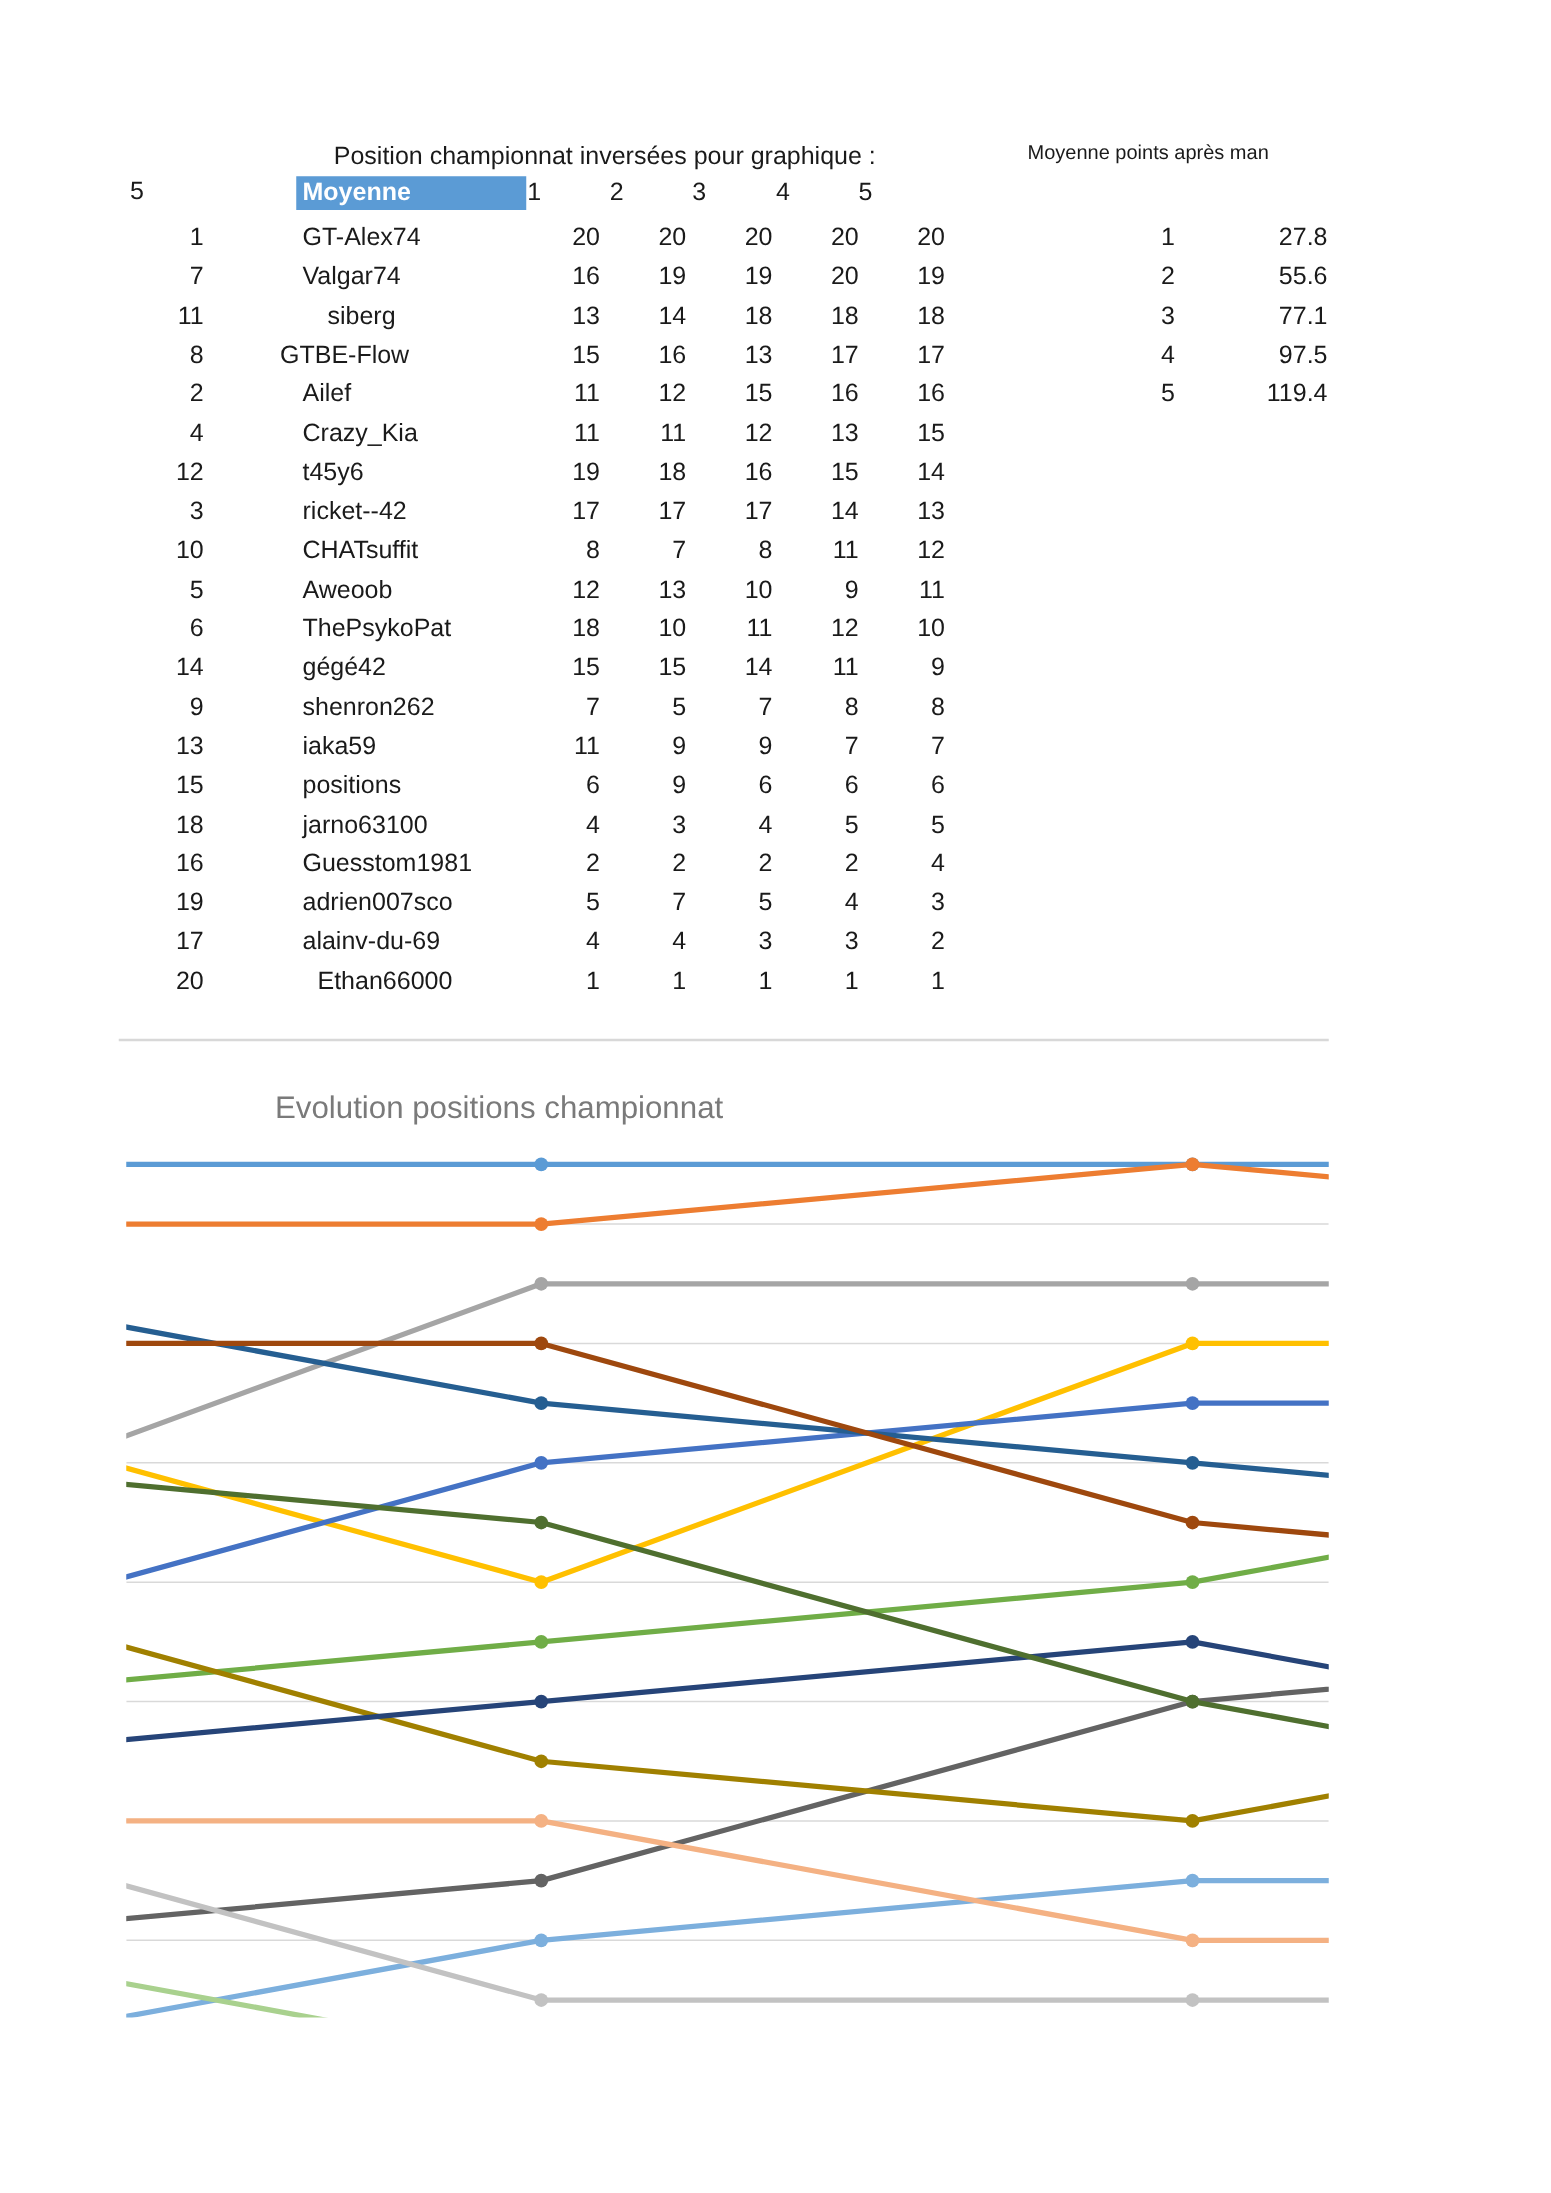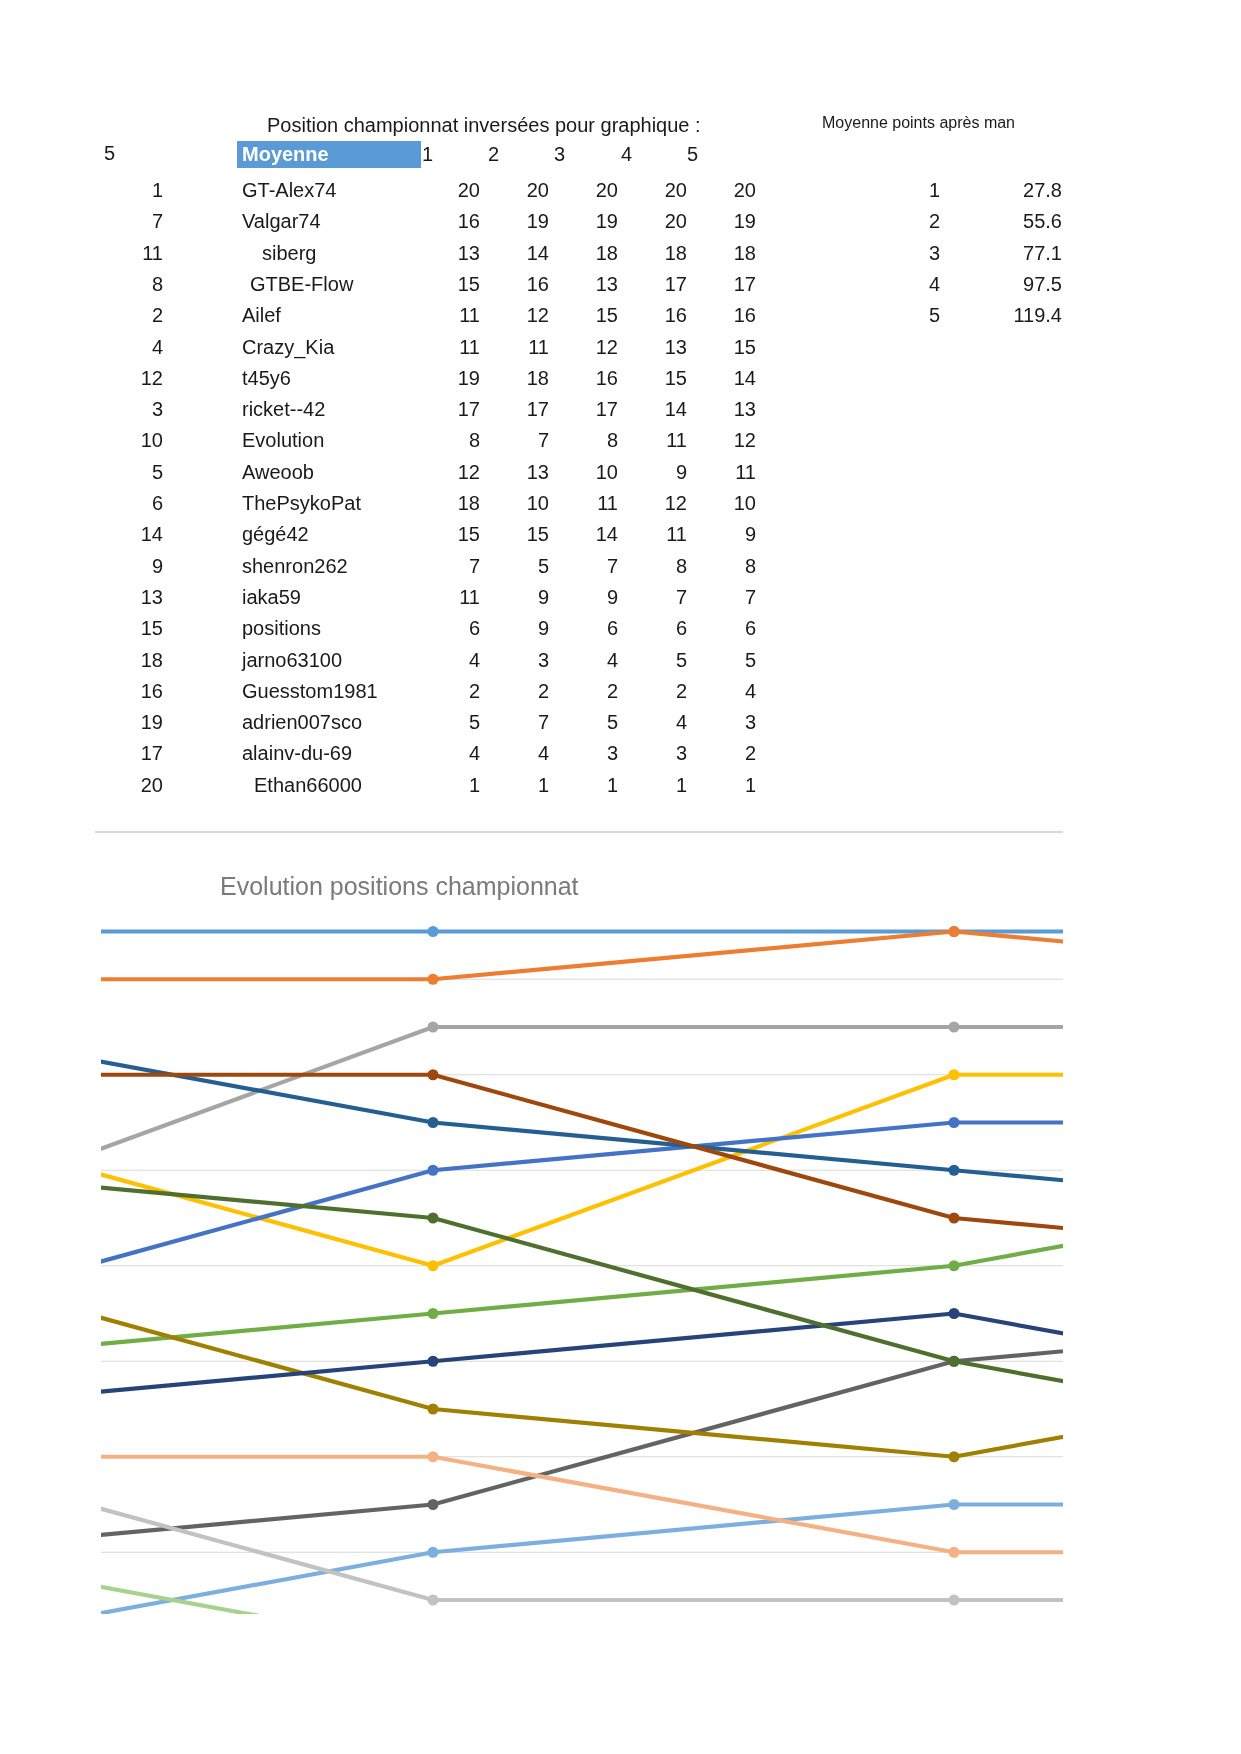--- a/index.html
+++ b/index.html
@@ -59,21 +59,21 @@
       <div class="cell num" style="left: 83px; width: 80px; top: 0px;">11</div>
       <div class="cell" style="left: 242px; width: 210px; top: 0px; margin-left: 20px;">siberg</div>
       <div class="cell num" style="left: 410px; width: 70px; top: 0px;">13</div>
       <div class="cell num" style="left: 479px; width: 70px; top: 0px;">14</div>
       <div class="cell num" style="left: 548px; width: 70px; top: 0px;">18</div>
       <div class="cell num" style="left: 617px; width: 70px; top: 0px;">18</div>
       <div class="cell num" style="left: 686px; width: 70px; top: 0px;">18</div>
     </div>
     <div class="trow" style="top: 268.9px; height: 31.3px;">
       <div class="cell num" style="left: 83px; width: 80px; top: 0px;">8</div>
-      <div class="cell" style="left: 250px; width: 210px; top: 0px;">GTBE-Flow</div>
+      <div class="cell" style="left: 224px; width: 210px; top: 0px;">GTBE-Flow</div>
       <div class="cell num" style="left: 410px; width: 70px; top: 0px;">15</div>
       <div class="cell num" style="left: 479px; width: 70px; top: 0px;">16</div>
       <div class="cell num" style="left: 548px; width: 70px; top: 0px;">13</div>
       <div class="cell num" style="left: 617px; width: 70px; top: 0px;">17</div>
       <div class="cell num" style="left: 686px; width: 70px; top: 0px;">17</div>
     </div>
     <div class="trow" style="top: 300.2px; height: 31.3px;">
       <div class="cell num" style="left: 83px; width: 80px; top: 0px;">2</div>
       <div class="cell" style="left: 242px; width: 210px; top: 0px;">Ailef</div>
       <div class="cell num" style="left: 410px; width: 70px; top: 0px;">11</div>
@@ -104,21 +104,21 @@
       <div class="cell num" style="left: 83px; width: 80px; top: 0px;">3</div>
       <div class="cell" style="left: 242px; width: 210px; top: 0px;">ricket--42</div>
       <div class="cell num" style="left: 410px; width: 70px; top: 0px;">17</div>
       <div class="cell num" style="left: 479px; width: 70px; top: 0px;">17</div>
       <div class="cell num" style="left: 548px; width: 70px; top: 0px;">17</div>
       <div class="cell num" style="left: 617px; width: 70px; top: 0px;">14</div>
       <div class="cell num" style="left: 686px; width: 70px; top: 0px;">13</div>
     </div>
     <div class="trow" style="top: 425.4px; height: 31.3px;">
       <div class="cell num" style="left: 83px; width: 80px; top: 0px;">10</div>
-      <div class="cell" style="left: 242px; width: 210px; top: 0px;">Evolution</div>
+      <div class="cell" style="left: 242px; width: 210px; top: 0px;">CHATsuffit</div>
       <div class="cell num" style="left: 410px; width: 70px; top: 0px;">8</div>
       <div class="cell num" style="left: 479px; width: 70px; top: 0px;">7</div>
       <div class="cell num" style="left: 548px; width: 70px; top: 0px;">8</div>
       <div class="cell num" style="left: 617px; width: 70px; top: 0px;">11</div>
       <div class="cell num" style="left: 686px; width: 70px; top: 0px;">12</div>
     </div>
     <div class="trow" style="top: 456.7px; height: 31.3px;">
       <div class="cell num" style="left: 83px; width: 80px; top: 0px;">5</div>
       <div class="cell" style="left: 242px; width: 210px; top: 0px;">Aweoob</div>
       <div class="cell num" style="left: 410px; width: 70px; top: 0px;">12</div>

